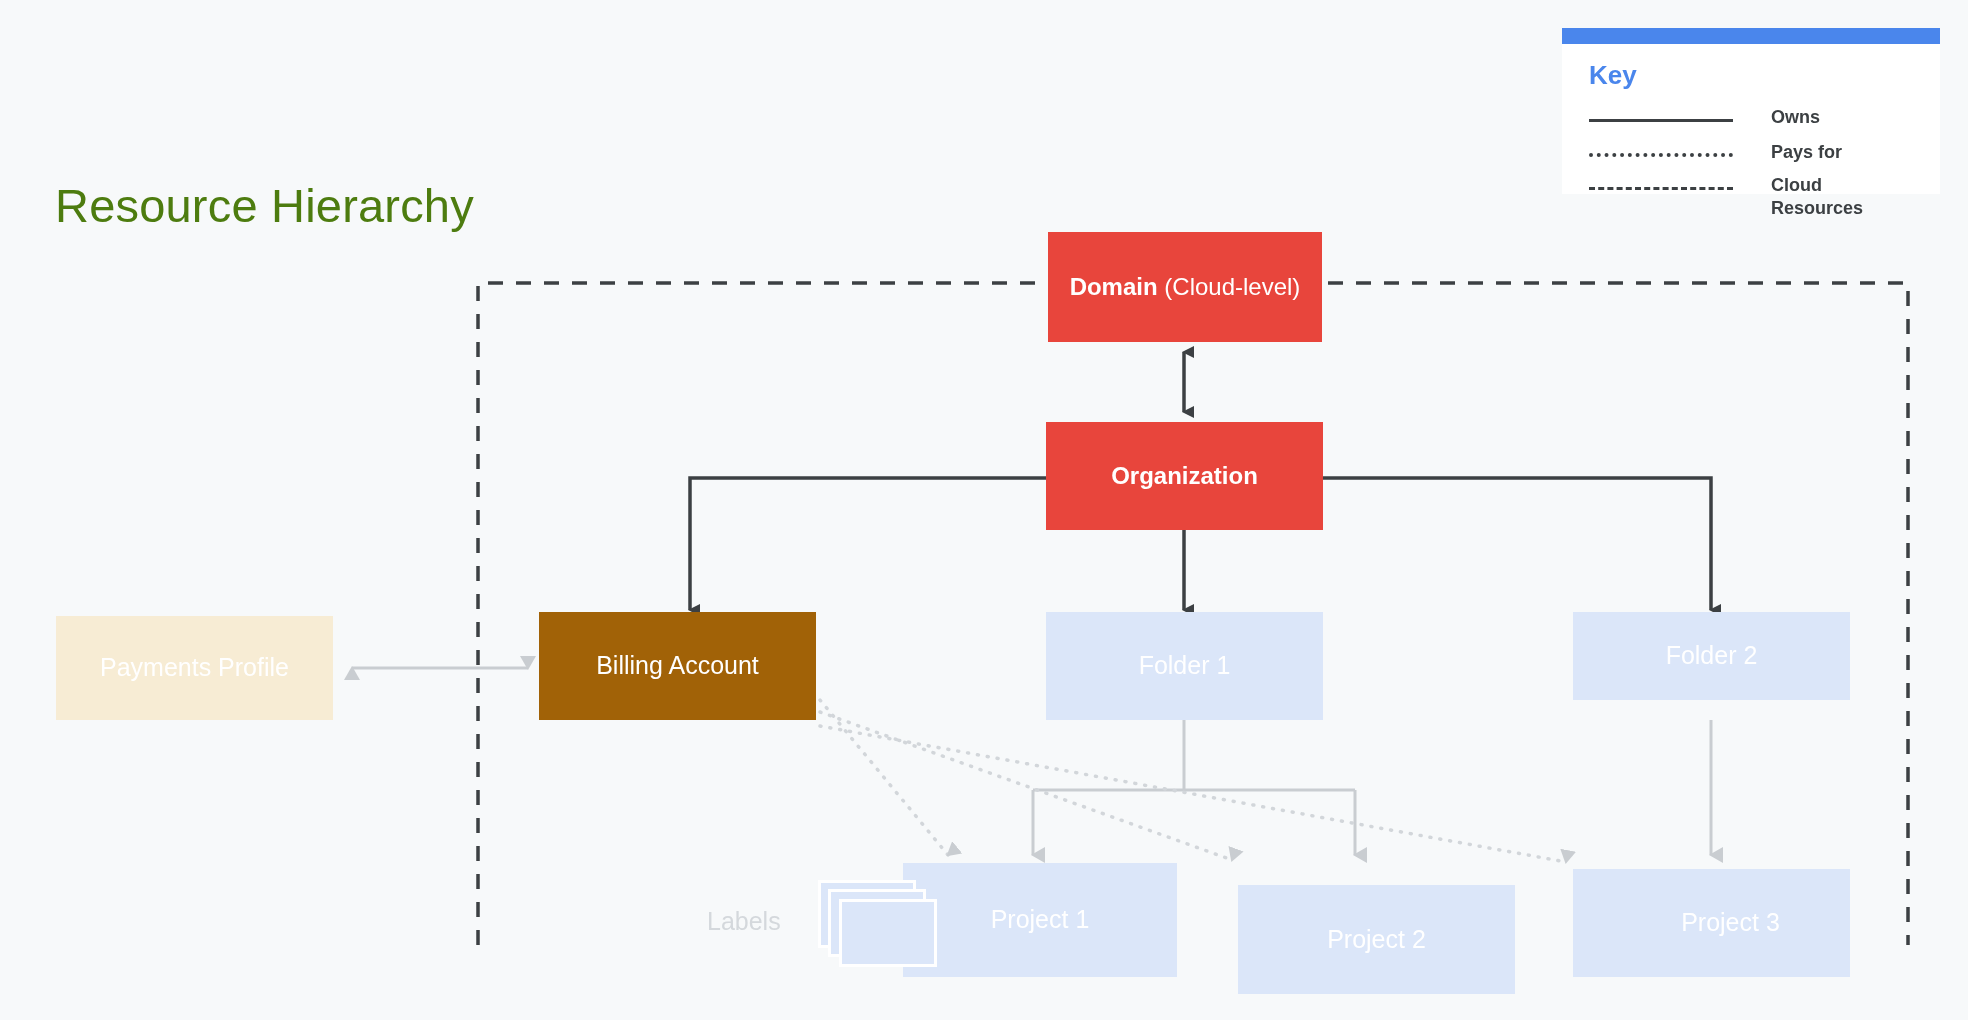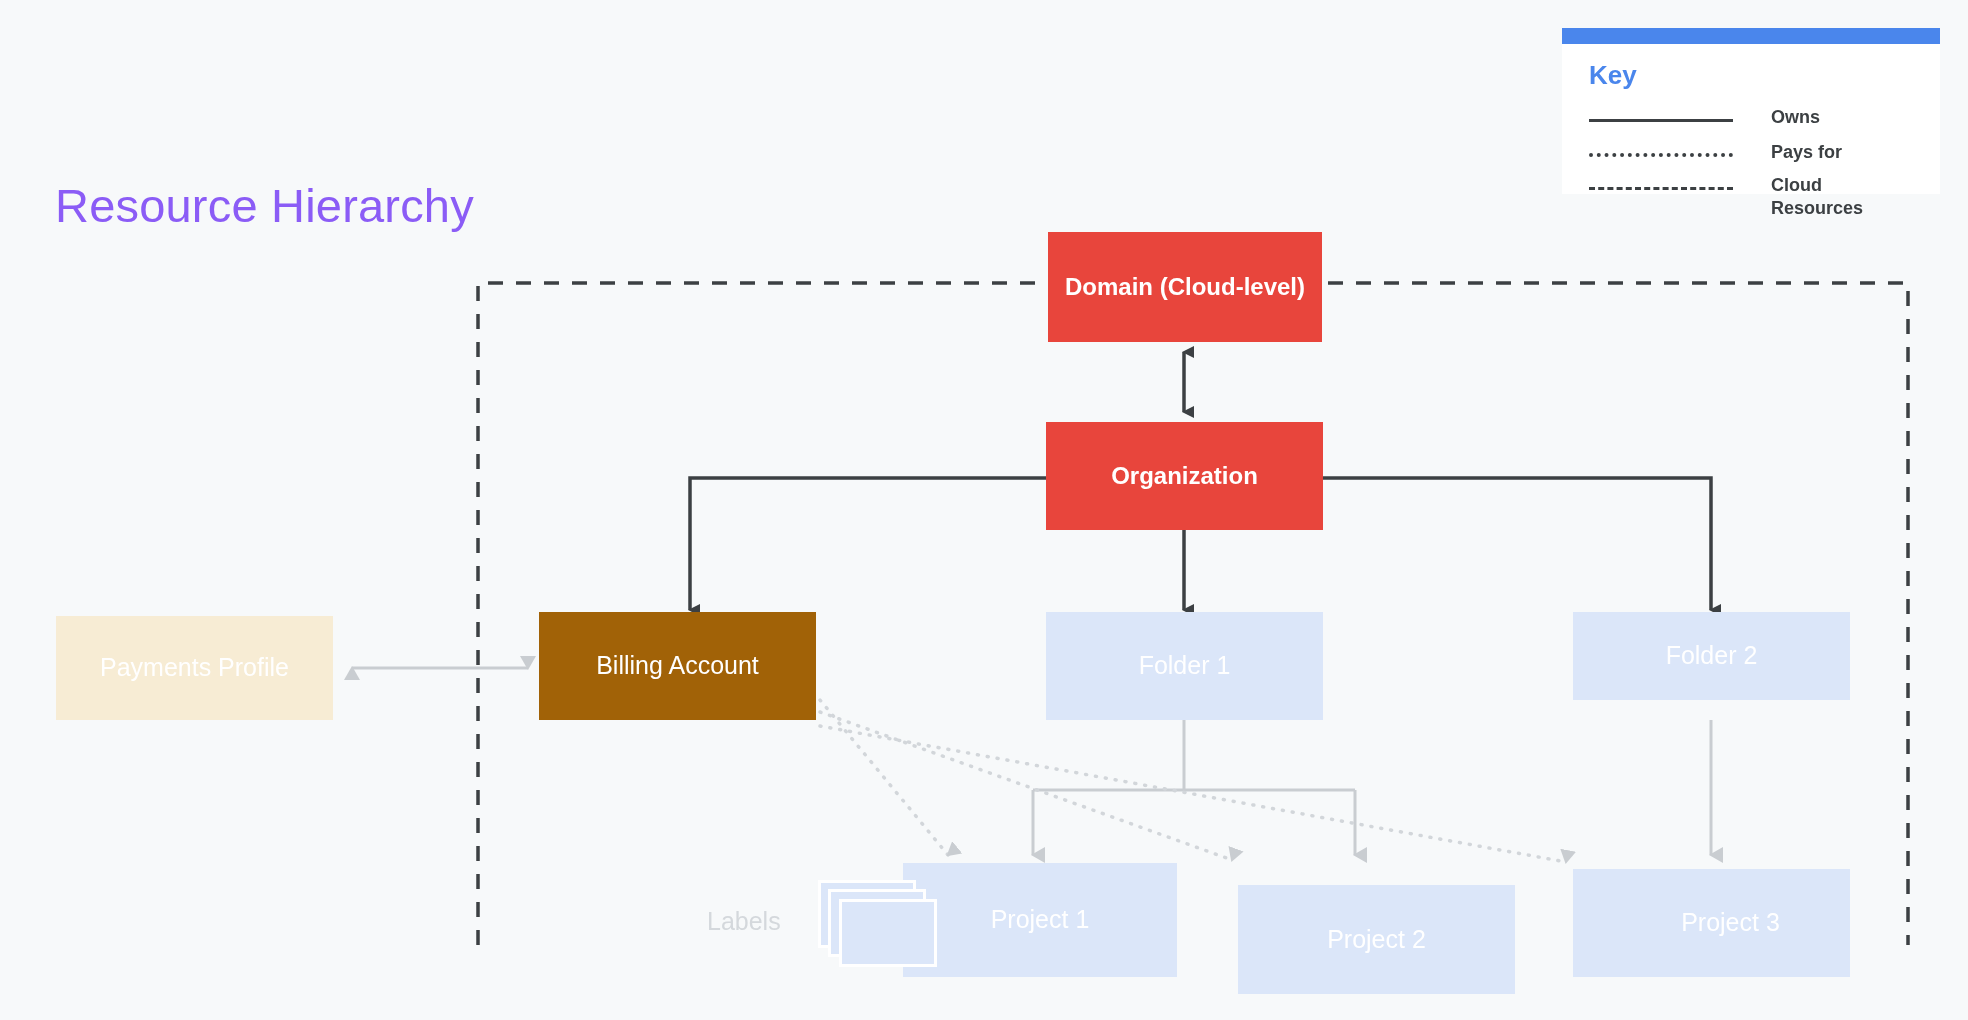--- a/index.html
+++ b/index.html
@@ -26,42 +26,42 @@
     height: 1020px;
     pointer-events: none;
   }
   
   .page-title {
     position: absolute;
     left: 55px;
     top: 178px;
     font-size: 47px;
     font-weight: 300;
-    color: #8b5cf6;
+    color: #4d7c0f;
     letter-spacing: 0.2px;
     white-space: nowrap;
   }
   
   .node {
     position: absolute;
     display: flex;
     align-items: center;
     justify-content: center;
     box-sizing: border-box;
     text-align: center;
     line-height: 1.25;
   }
   .node-red {
     background: #E8453C;
     color: #FFFFFF;
     font-size: 24px;
     font-weight: 700;
   }
   .node-red .reg {
-    font-weight: 700;
+    font-weight: 400;
     margin-top: 28px;
   }
   .node-cream {
     background: #F7ECD4;
     color: #FFFFFF;
     font-size: 25px;
     font-weight: 300;
   }
   .node-green {
     background: #a16207;

